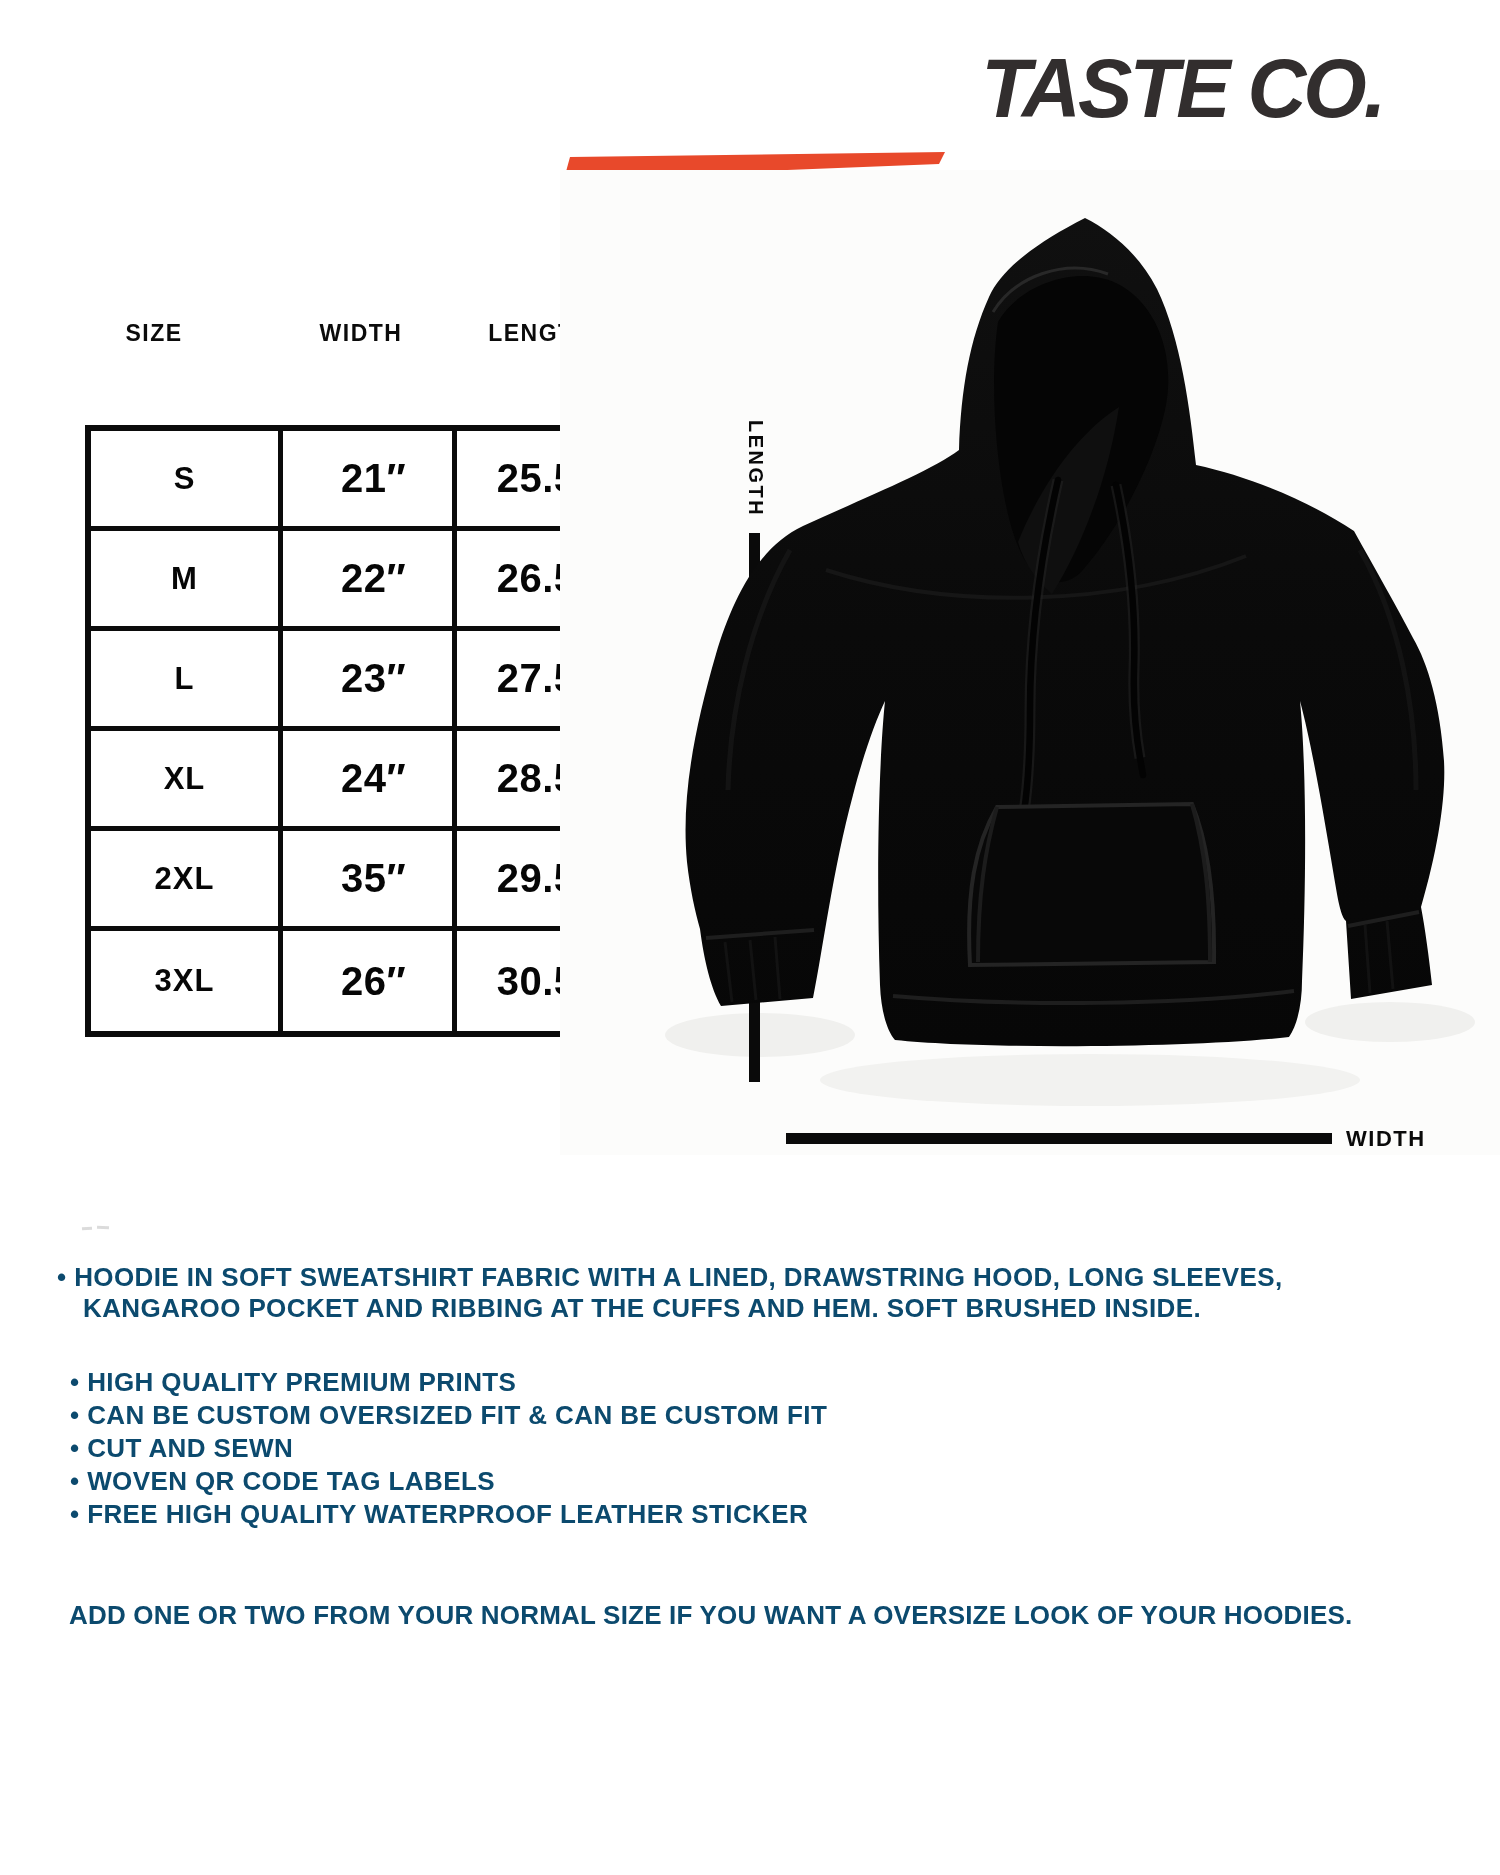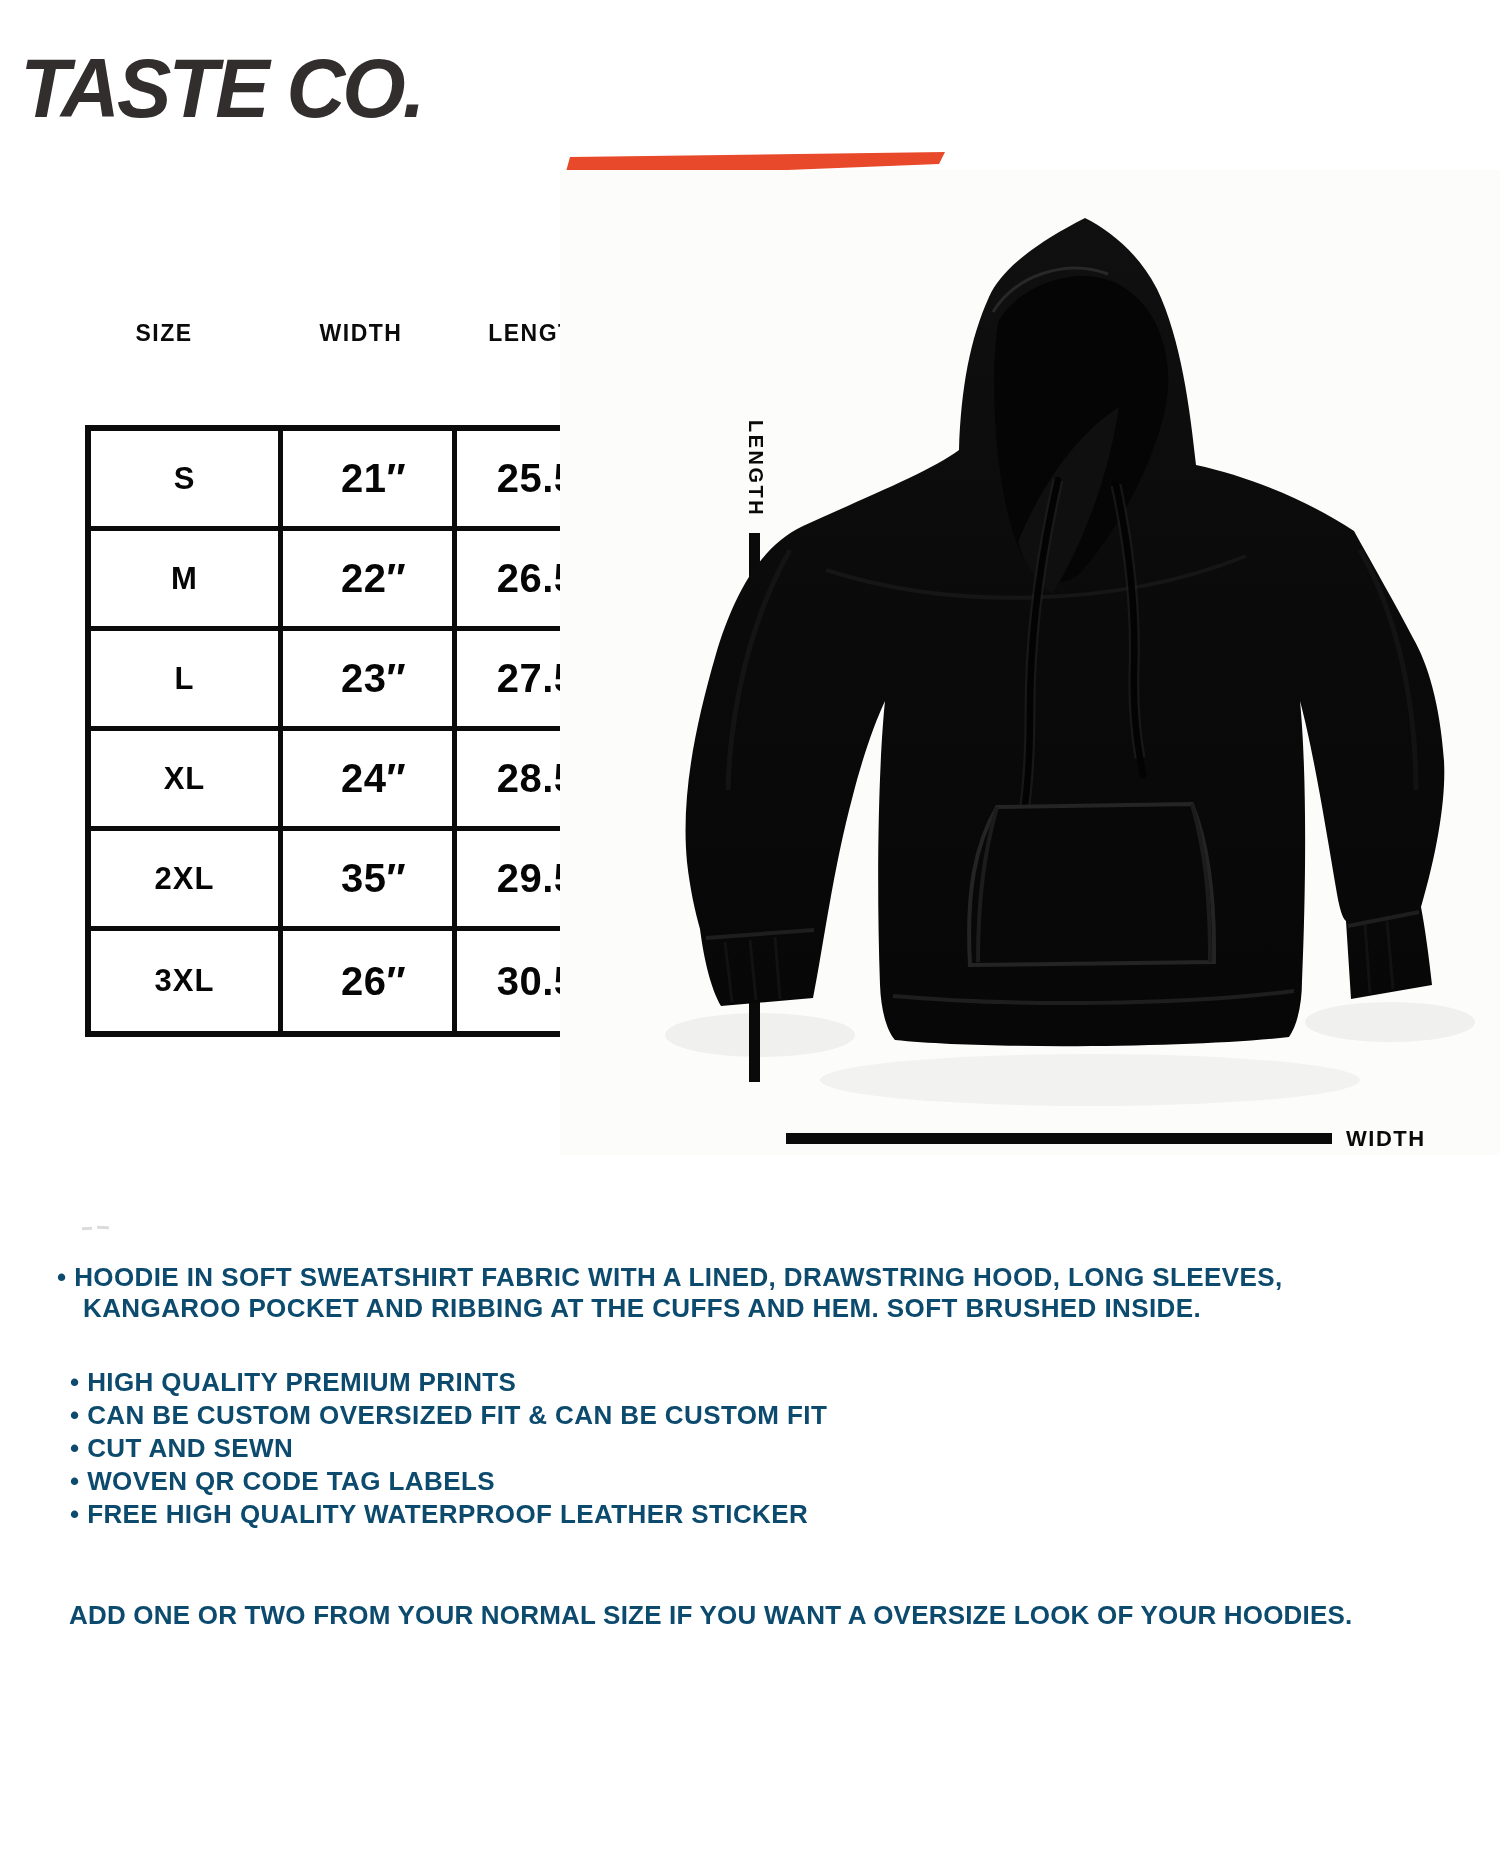--- a/index.html
+++ b/index.html
@@ -7,40 +7,40 @@
   body {
     width: 1500px; height: 1875px;
     position: relative;
     font-family: "Liberation Sans", sans-serif;
     color: #0a0a0a;
     overflow: hidden;
   }
   .abs { position: absolute; }
 
   
-  .logo-wrap { top: 46px; left: 0; width: 1376px; text-align: left; }
+  .logo-wrap { top: 46px; left: 0; width: 1376px; text-align: right; }
   .logo-text {
     display: inline-block;
     font-size: 84px; line-height: 84px;
     font-weight: bold; font-style: italic;
     letter-spacing: -3px;
     color: #322e2e;
     transform: translateX(14px) scaleX(0.97);
     white-space: nowrap;
   }
   .logo-swoosh { top: 148px; left: 560px; }
 
   
   .chart-headers { top: 320px; left: 0; height: 28px; width: 1500px; }
   .chart-header {
     position: absolute; top: 0;
     font-size: 23px; font-weight: bold; letter-spacing: 1.5px;
     text-align: center; color: #0b0b0b;
   }
-  .hdr-size   { left: 79px;  width: 170px; }
+  .hdr-size   { left: 69px;  width: 170px; }
   .hdr-width  { left: 272px; width: 178px; }
   .hdr-length { left: 450px; width: 180px; }
 
   .size-table {
     top: 425px; left: 85px; width: 545px; height: 612px;
     border: 6px solid #0b0b0b;
     display: grid;
     grid-template-columns: 192px 174px auto;
     grid-auto-rows: 1fr;
   }

